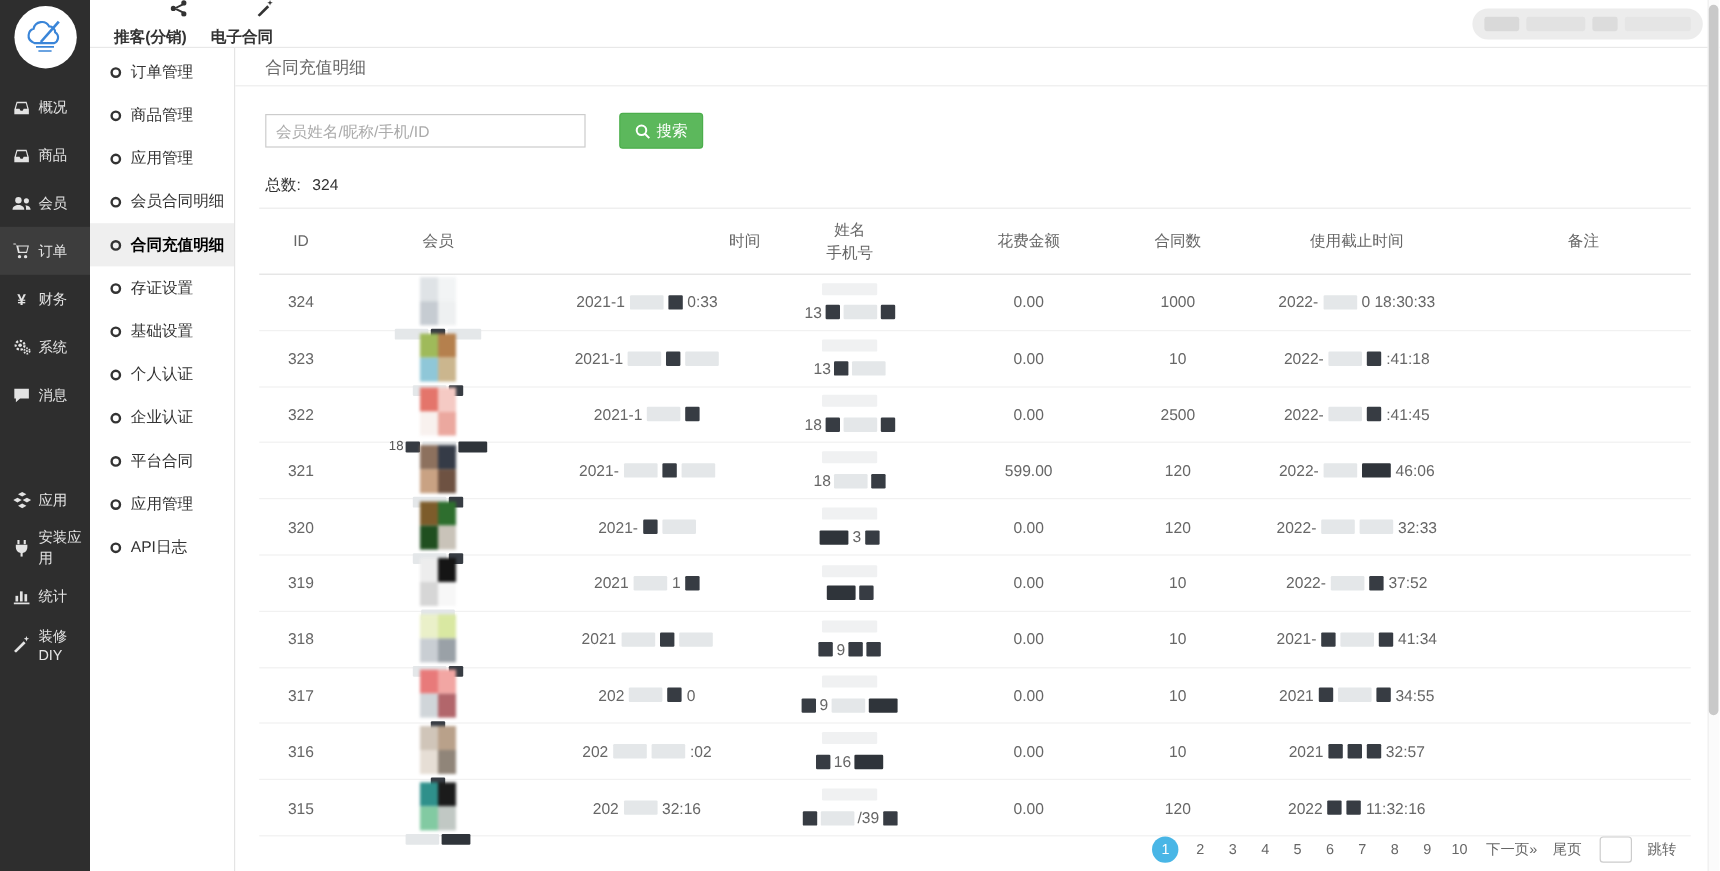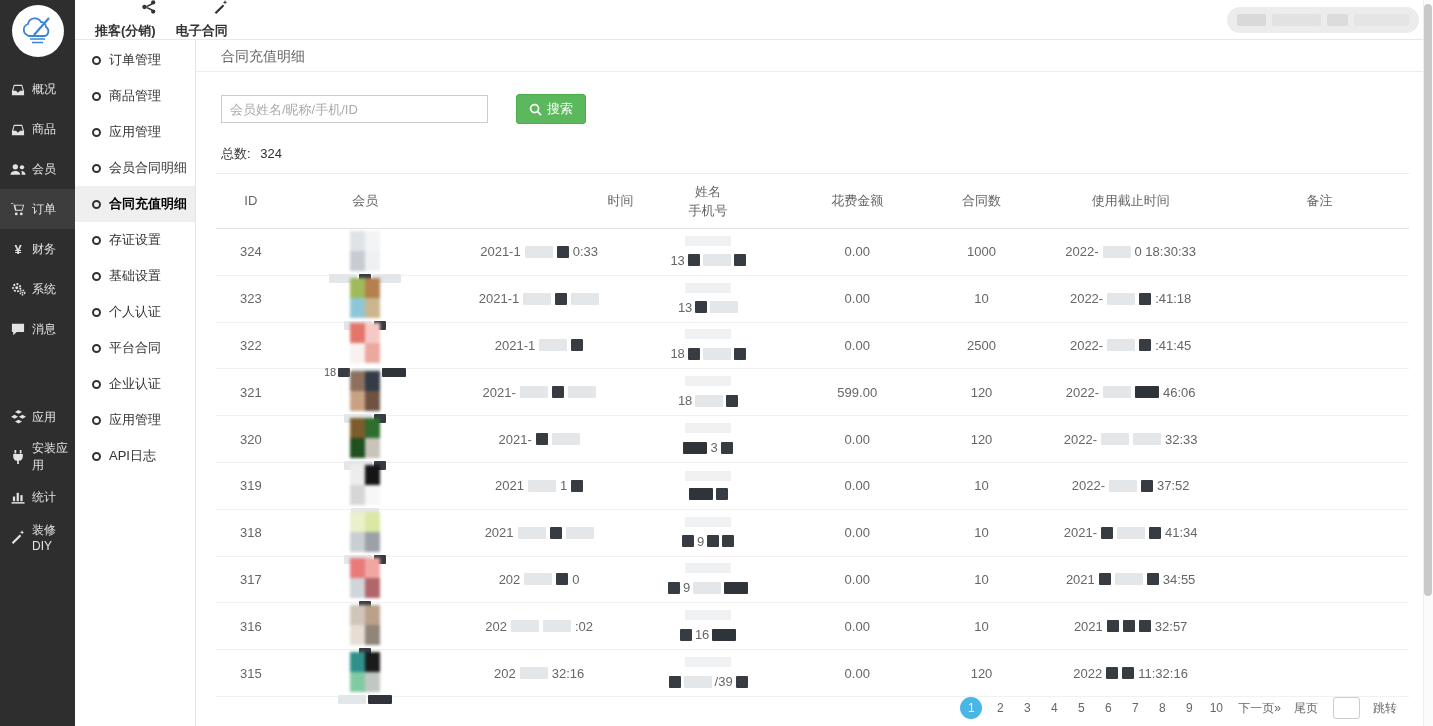--- a/index.html
+++ b/index.html
@@ -279,25 +279,25 @@
         <div class="submenu-item">
           <span class="ring"></span>
           <span>基础设置</span>
         </div>
         <div class="submenu-item">
           <span class="ring"></span>
           <span>个人认证</span>
         </div>
         <div class="submenu-item">
           <span class="ring"></span>
+          <span>企业认证</span>
+        </div>
+        <div class="submenu-item">
+          <span class="ring"></span>
           <span>平台合同</span>
-        </div>
-        <div class="submenu-item">
-          <span class="ring"></span>
-          <span>企业认证</span>
         </div>
         <div class="submenu-item">
           <span class="ring"></span>
           <span>应用管理</span>
         </div>
         <div class="submenu-item">
           <span class="ring"></span>
           <span>API日志</span>
         </div>
       </div>

